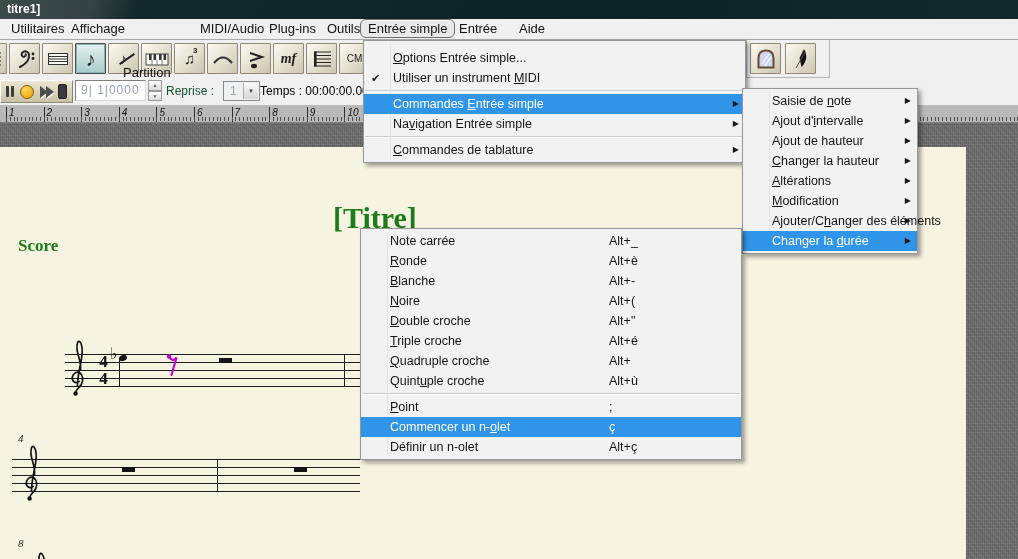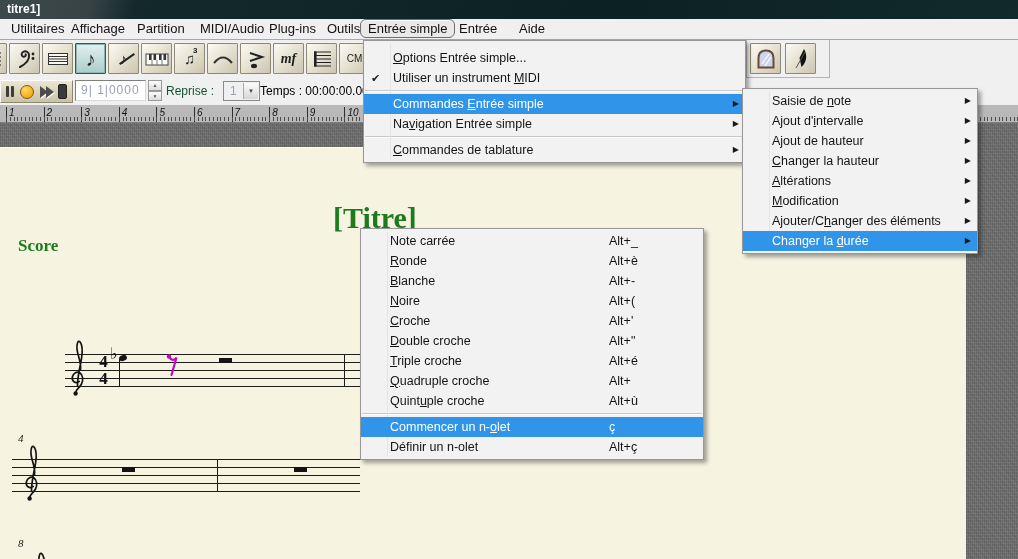--- a/index.html
+++ b/index.html
@@ -140,34 +140,34 @@
   .menu:before{content:"";position:absolute;left:26px;top:3px;bottom:3px;width:1px;background:#e4e4e4}
   .mi{position:relative;height:20px;line-height:20px;padding-left:29px;white-space:nowrap;cursor:default}
   .mi.hl{background:var(--hl,#3094e8);color:#fff}
   .mi .chk{position:absolute;left:7px;top:0;font-size:11px;color:#222}
   .mi .arr{position:absolute;right:6px;top:0;font-size:8px;color:#1a1a1a}
   .mi .sc{position:absolute;left:248px}
   .msep{height:1px;background:#c9c9c9;border-bottom:1px solid #fdfdfd;margin:2px 1px}
   #menu-entree{left:363px;top:40px;width:383px;z-index:10}
   #menu-entree .mi{height:20px}
   #menu-entree{padding-top:7px}
-  #menu-commandes{left:742px;top:88px;width:236px;z-index:11}
-  #menu-duree{left:360px;top:228px;width:344px;z-index:12}
+  #menu-commandes{left:742px;top:88px;width:176px;z-index:11}
+  #menu-duree{left:360px;top:228px;width:382px;z-index:12}
 </style>
 </head>
 <body style="--hl: #3094e8; --page: #f6f3e1; --green: #1c7c1c;">
 
 <div id="titlebar">
   <span class="ttl">titre1]</span>
 </div>
 
 <div id="menubar">
     <div class="mb-item" style="left: 4px;">Utilitaires</div>
     <div class="mb-item" style="left: 64px;">Affichage</div>
-    <div class="mb-item" style="left: 130px;">Partition</div>
+    <div class="mb-item" style="left: 116px; margin-top: 44px;">Partition</div>
     <div class="mb-item" style="left: 193px;">MIDI/Audio</div>
     <div class="mb-item" style="left: 262px;">Plug-ins</div>
     <div class="mb-item" style="left: 320px;">Outils</div>
     <div class="mb-item selected" style="left: 360px;">Entrée simple</div>
     <div class="mb-item" style="left: 452px;">Entrée</div>
     <div class="mb-item" style="left: 512px;">Aide</div>
   </div>
 
 <div id="toolbar">
   <div id="tb-right-panel"></div>
@@ -367,21 +367,21 @@
     <div class="mi"><span><u>A</u>ltérations</span><span class="arr">▶</span></div>
     <div class="mi"><span><u>M</u>odification</span><span class="arr">▶</span></div>
     <div class="mi"><span>Ajouter/C<u>h</u>anger des éléments</span><span class="arr">▶</span></div>
     <div class="mi hl"><span>Changer la <u>d</u>urée</span><span class="arr">▶</span></div>
   </div>
 <div id="menu-duree" class="menu">
     <div class="mi"><span>Note carrée</span><span class="sc">Alt+_</span></div>
     <div class="mi"><span><u>R</u>onde</span><span class="sc">Alt+è</span></div>
     <div class="mi"><span><u>B</u>lanche</span><span class="sc">Alt+-</span></div>
     <div class="mi"><span><u>N</u>oire</span><span class="sc">Alt+(</span></div>
-    <div class="mi"><span><u>C</u>roche</span><span class="sc">Alt+'</span></div>
     <div class="mi"><span><u>D</u>ouble croche</span><span class="sc">Alt+"</span></div>
     <div class="mi"><span><u>T</u>riple croche</span><span class="sc">Alt+é</span></div>
     <div class="mi"><span><u>Q</u>uadruple croche</span><span class="sc">Alt+</span></div>
     <div class="mi"><span>Quint<u>u</u>ple croche</span><span class="sc">Alt+ù</span></div>
     <div class="msep"></div>
+    <div class="mi"><span><u>P</u>oint</span><span class="sc">;</span></div>
     <div class="mi hl"><span>Commencer un n-<u>o</u>let</span><span class="sc">ç</span></div>
     <div class="mi"><span>Définir un n-olet</span><span class="sc">Alt+ç</span></div>
   </div>
 
 </body></html>

